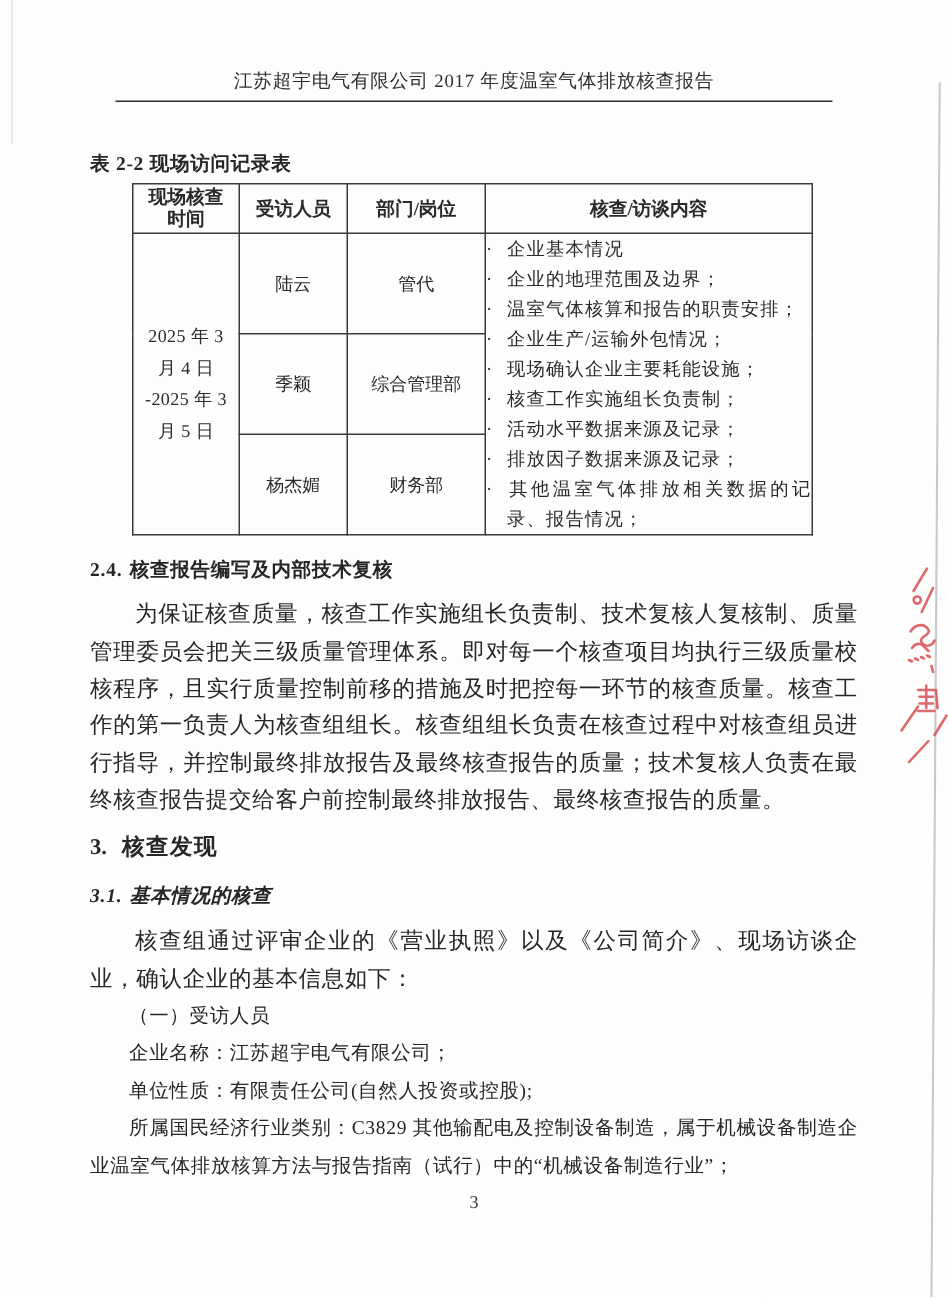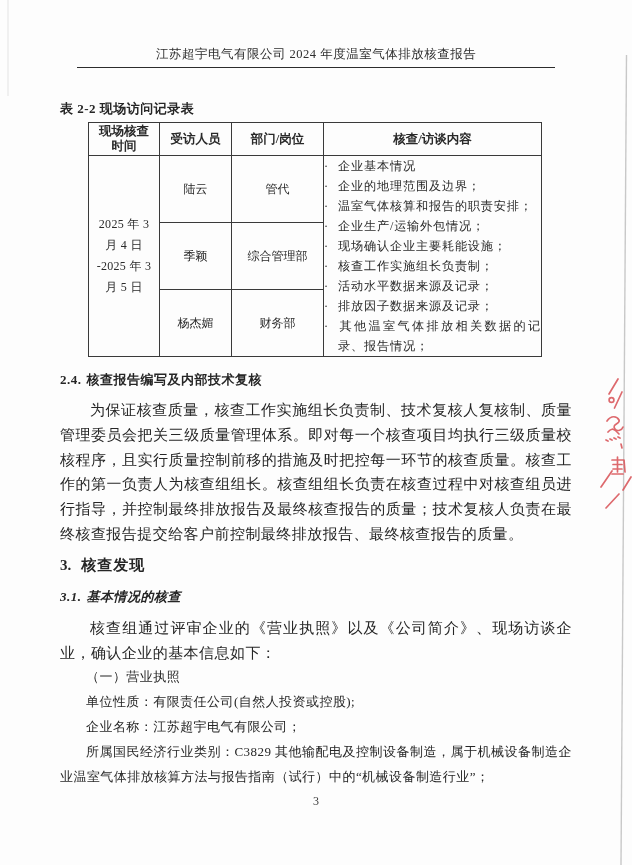--- a/index.html
+++ b/index.html
@@ -48,21 +48,21 @@
   .footer{position:absolute;top:794px;left:0;right:0;text-align:center;
     font-size:12px;color:#3a3a3a;}
   
   svg.artifacts{position:absolute;top:0;left:0;pointer-events:none;}
 </style>
 </head>
 <body>
 
 <div class="page">
 
-  <div class="doc-header">江苏超宇电气有限公司 2024 年度温室气体排放核查报告</div>
+  <div class="doc-header">江苏超宇电气有限公司 2017 年度温室气体排放核查报告</div>
   <div class="header-rule"></div>
 
   <div class="content">
 
     <div class="table-caption">表 2-2 现场访问记录表</div>
 
     <table class="visit">
       <colgroup>
           <col class="c1">
           <col class="c2">
@@ -113,23 +113,23 @@
     <div class="h2 h24"><span class="num">2.4.</span><span>核查报告编写及内部技术复核</span></div>
 
     <p class="body-p p24">为保证核查质量，核查工作实施组长负责制、技术复核人复核制、质量管理委员会把关三级质量管理体系。即对每一个核查项目均执行三级质量校核程序，且实行质量控制前移的措施及时把控每一环节的核查质量。核查工作的第一负责人为核查组组长。核查组组长负责在核查过程中对核查组员进行指导，并控制最终排放报告及最终核查报告的质量；技术复核人负责在最终核查报告提交给客户前控制最终排放报告、最终核查报告的质量。</p>
 
     <div class="h1"><span class="num">3.</span><span>核查发现</span></div>
 
     <div class="h2 h31"><span class="num">3.1.</span><span>基本情况的核查</span></div>
 
     <p class="body-p p31">核查组通过评审企业的《营业执照》以及《公司简介》、现场访谈企业，确认企业的基本信息如下：</p>
 
-    <p class="line-p">（一）营业执照</p>
+    <p class="line-p">（一）受访人员</p>
+    <p class="line-p">企业名称：江苏超宇电气有限公司；</p>
     <p class="line-p">单位性质：有限责任公司(自然人投资或控股);</p>
-    <p class="line-p">企业名称：江苏超宇电气有限公司；</p>
     <p class="line-p">所属国民经济行业类别：C3829 其他输配电及控制设备制造，属于机械设备制造企业温室气体排放核算方法与报告指南（试行）中的“机械设备制造行业”；</p>
 
   </div>
 
   <div class="footer">3</div>
 
   <svg class="artifacts" width="632" height="865" viewBox="0 0 632 865">
 
     <line x1="626.5" y1="55" x2="621" y2="865" stroke-width="1.4" opacity="0.9" stroke="#c3c3c3"></line>
     <line x1="8" y1="0" x2="8" y2="96" stroke-width="1" opacity="0.45" stroke="#c3c3c3"></line>

